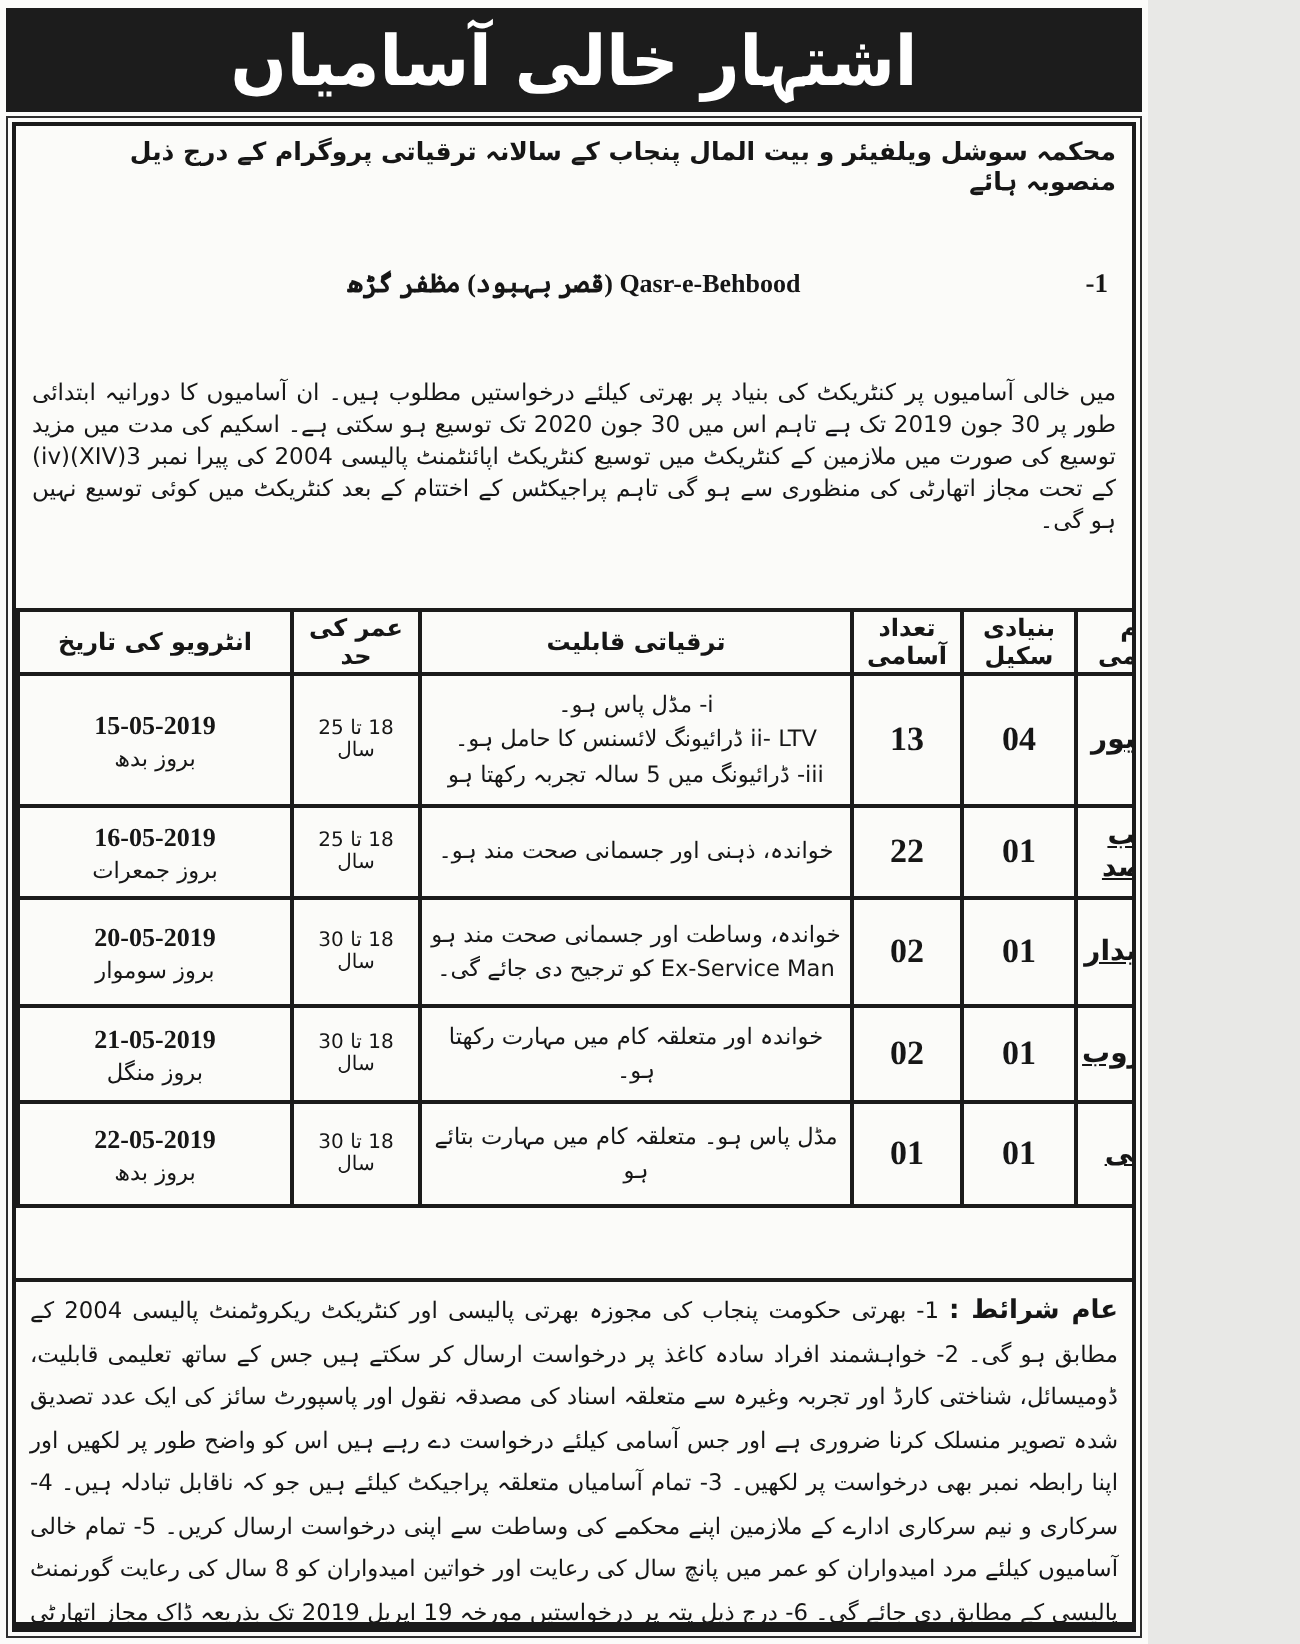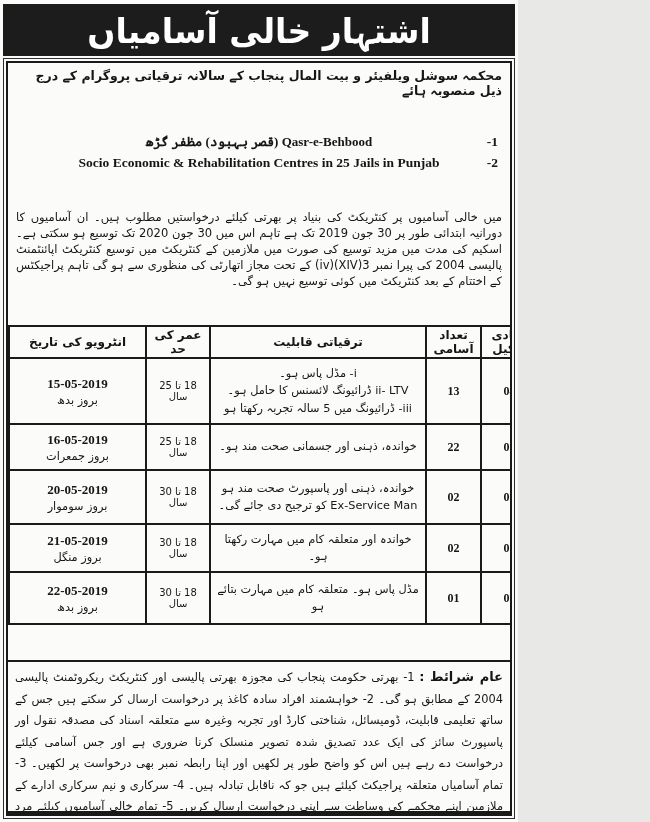--- a/index.html
+++ b/index.html
@@ -1,19 +1,19 @@
 <!DOCTYPE html>
 <html lang="ur"><head>
 <meta charset="utf-8">
 <style>
   * { margin:0; padding:0; box-sizing:border-box; }
   html,body { background:#e8e8e6; }
   body { width:650px; font-family:"DejaVu Sans", sans-serif; color:#161616; }
   .page {
-    width:518px; height:822px; background:#fbfbf9; position:relative; overflow:hidden;
+    width:574px; height:822px; background:#fbfbf9; position:relative; overflow:hidden;
   }
   .banner {
     margin:4px 3px 2px 3px; height:52px; background:#1c1c1c;
     display:flex; align-items:center; justify-content:center;
   }
   .banner-title {
     color:#ffffff; font-weight:bold; font-size:33px; letter-spacing:1px;
     transform:scaleY(1.05);
   }
   .frame {
@@ -45,21 +45,21 @@
     width:636px; margin:0 auto; border-collapse:collapse; direction:rtl;
     table-layout:fixed;
   }
   table.vac th, table.vac td {
     border:2px solid #1b1b1b; text-align:center; vertical-align:middle;
     padding:1px 3px; overflow:hidden;
   }
   table.vac th { font-size:12px; font-weight:bold; height:27px;margin-top:16px; }
   tr.r1 { height:66px; } tr.r2 { height:46px; } tr.r3 { height:54px; }
   tr.r4 { height:48px; } tr.r5 { height:52px; }
-  .num-cell  { font-family:"Liberation Serif", serif; font-weight:bold; font-size:12px;margin-top:15px; }
+  .num-cell  { font-family:"Liberation Serif", serif; font-weight:bold; font-size:17px;margin-top:15px; }
   .post-cell { font-size:14px; font-weight:bold;text-decoration:underline; }
   .qual-cell { font-size:11.3px; white-space:pre-line; line-height:1.55; }
   .age-cell  { font-size:10px;margin-left:26px; }
   .date-cell .date {
     font-family:"Liberation Serif", serif; font-weight:bold; font-size:13px; display:block;
   }
   .date-cell .day { font-size:11.3px; display:block; margin-top:2px; }
   .conditions {
     flex:1; margin-top:3px; border-top:2px solid #1b1b1b; border-bottom:2px solid #1b1b1b;
     direction:rtl; text-align:justify; font-size:11.4px; line-height:21.5px;
@@ -82,24 +82,20 @@
 
   <div class="frame">
     <div class="inner">
 
       <div class="intro">محکمہ سوشل ویلفیئر و بیت المال پنجاب کے سالانہ ترقیاتی پروگرام کے درج ذیل منصوبہ ہائے</div>
 
       <div>
         <div class="project-row">
           <span class="project-label urdu-mix" dir="rtl">Qasr-e-Behbood (قصر بہبود) مظفر گڑھ</span>
           <span class="project-num">-1</span>
-        </div>
-        <div class="project-row">
-          <span class="project-label">Socio Economic &amp; Rehabilitation Centres in 25 Jails in Punjab</span>
-          <span class="project-num">-2</span>
         </div>
       </div>
 
       <div class="para">میں خالی آسامیوں پر کنٹریکٹ کی بنیاد پر بھرتی کیلئے درخواستیں مطلوب ہیں۔ ان آسامیوں کا دورانیہ ابتدائی طور پر 30 جون 2019 تک ہے تاہم اس میں 30 جون 2020 تک توسیع ہو سکتی ہے۔ اسکیم کی مدت میں مزید توسیع کی صورت میں ملازمین کے کنٹریکٹ میں توسیع کنٹریکٹ اپائنٹمنٹ پالیسی 2004 کی پیرا نمبر 3(XIV)(iv) کے تحت مجاز اتھارٹی کی منظوری سے ہو گی تاہم پراجیکٹس کے اختتام کے بعد کنٹریکٹ میں کوئی توسیع نہیں ہو گی۔</div>
 
       <table class="vac">
         <colgroup>
           <col style="width:45px">
             <col style="width:62px">
             <col style="width:57px">
@@ -144,21 +140,21 @@
             <td class="date-cell">
               <span class="date">16-05-2019</span>
               <span class="day">بروز جمعرات</span>
             </td>
           </tr>
           <tr class="r3">
             <td class="num-cell">3</td>
             <td class="post-cell">چوکیدار</td>
             <td class="num-cell">01</td>
             <td class="num-cell">02</td>
-            <td class="qual-cell">خواندہ، ذہنی اور پاسپورٹ صحت مند ہو Ex-Service Man کو ترجیح دی جائے گی۔</td>
+            <td class="qual-cell">خواندہ، وساطت اور جسمانی صحت مند ہو Ex-Service Man کو ترجیح دی جائے گی۔</td>
             <td class="age-cell">18 تا 30 سال</td>
             <td class="date-cell">
               <span class="date">20-05-2019</span>
               <span class="day">بروز سوموار</span>
             </td>
           </tr>
           <tr class="r4">
             <td class="num-cell">4</td>
             <td class="post-cell">خاکروب</td>
             <td class="num-cell">01</td>

